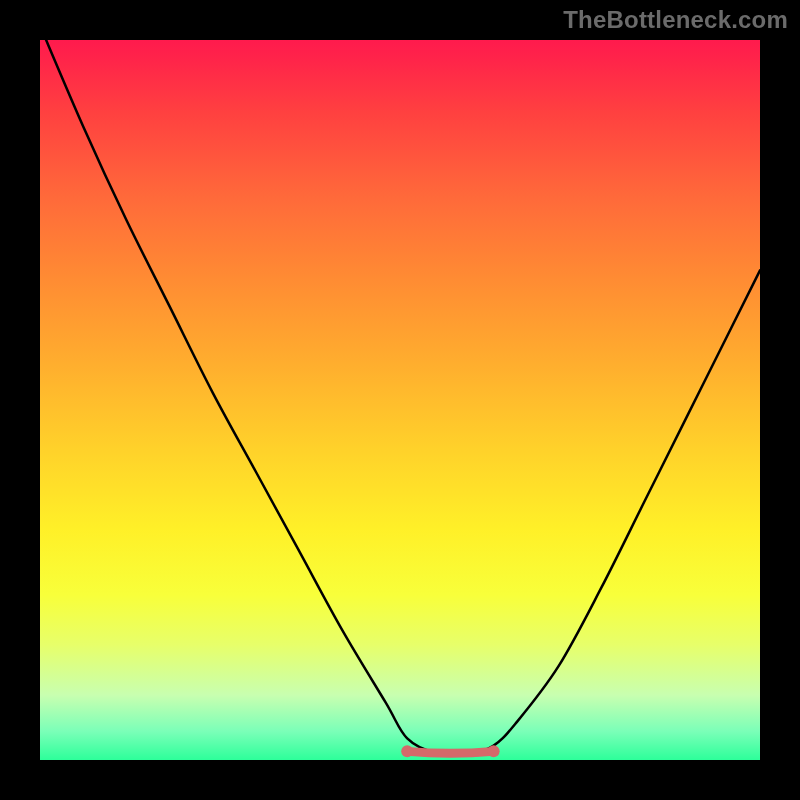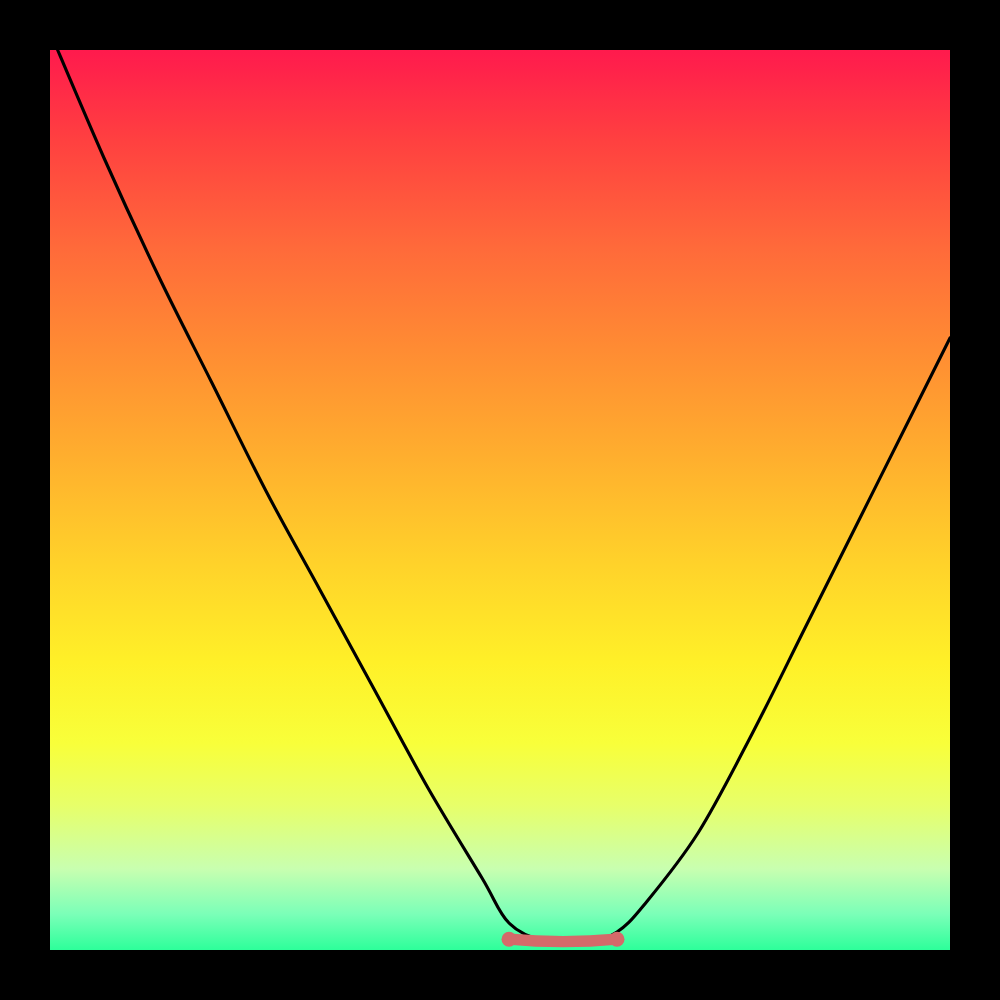--- a/index.html
+++ b/index.html
@@ -57,20 +57,21 @@
     top: 0;
     width: 720px;
     height: 720px;
     overflow: visible;
   }
 </style>
 </head>
 <body>
 
 <div class="frame">
+  <div class="watermark">TheBottleneck.com</div>
 
   <div class="plot">
     <svg class="curve" viewBox="0 0 720 720" preserveAspectRatio="none">
       <path id="main-curve" fill="none" stroke="#000" stroke-width="2.5" stroke-linecap="round" stroke-linejoin="round" d="M 0 -14.399999999999977 C 7.199999999999999 2.4000000000000163, 28.799999999999997 53.99999999999998, 43.199999999999996 86.39999999999998 C 57.599999999999994 118.79999999999998, 71.99999999999999 150, 86.39999999999999 180 C 100.8 210, 115.19999999999999 237.59999999999997, 129.6 266.4 C 144 295.2, 158.39999999999998 325.2, 172.79999999999998 352.8 C 187.2 380.40000000000003, 201.6 405.6, 216 432 C 230.4 458.4, 244.79999999999998 484.80000000000007, 259.2 511.20000000000005 C 273.59999999999997 537.6, 288 565.2, 302.4 590.4 C 316.79999999999995 615.5999999999999, 334.79999999999995 644.4, 345.59999999999997 662.4 C 356.4 680.4, 358.79999999999995 690, 367.2 698.4 C 375.6 706.8, 385.20000000000005 710.4, 396.00000000000006 712.8 C 406.80000000000007 715.1999999999999, 422.4 714, 432 712.8 C 441.6 711.5999999999999, 446.40000000000003 710.4, 453.6 705.6 C 460.8 700.8000000000001, 464.40000000000003 697.2, 475.20000000000005 684 C 486.00000000000006 670.8, 504 649.1999999999999, 518.4 626.4 C 532.8 603.6, 547.2 574.8000000000001, 561.6 547.2 C 576 519.6, 590.4 489.6, 604.8 460.8 C 619.1999999999999 432, 633.6 403.20000000000005, 648 374.40000000000003 C 662.4 345.6, 679.1999999999999 312, 691.1999999999999 288 C 703.1999999999999 264, 715.2 239.99999999999997, 720 230.39999999999998"></path>
       <path id="flat-seg" fill="none" stroke="#d46a6a" stroke-width="9" stroke-linecap="round" d="M 367.2 711.36 Q 410.4 715.36 453.6 711.36"></path>
       <circle id="flat-dot-l" r="6" fill="#d46a6a" cx="367.2" cy="711.36"></circle>
       <circle id="flat-dot-r" r="6" fill="#d46a6a" cx="453.6" cy="711.36"></circle>
     </svg>
   </div>
 </div>

